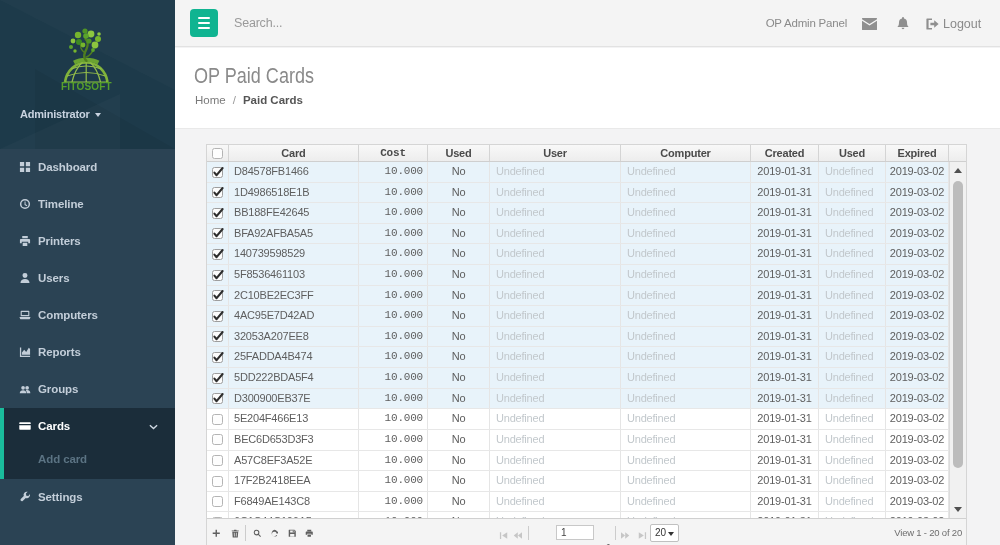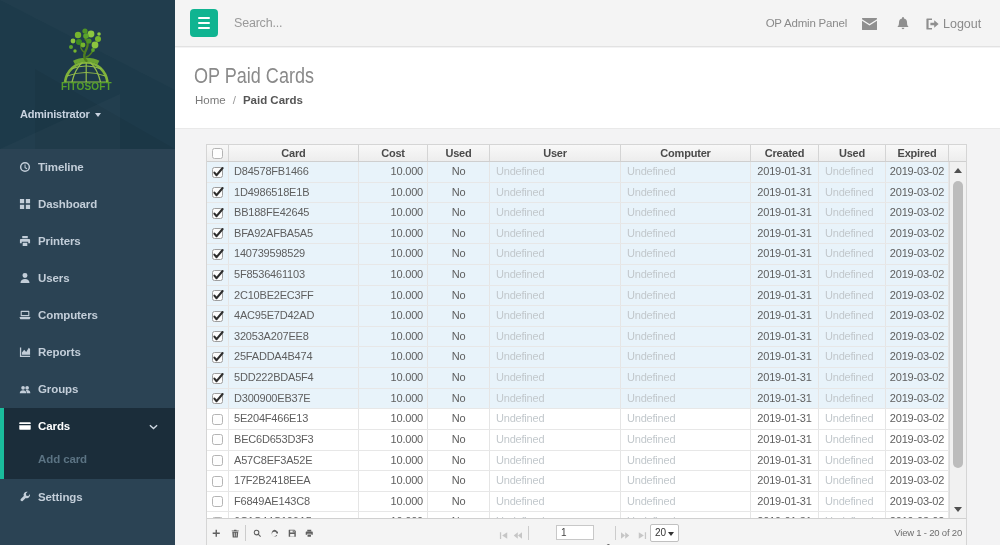--- a/index.html
+++ b/index.html
@@ -37,21 +37,21 @@
 
 #grid { position:absolute; left:206px; top:144px; width:761px; height:401px; background:#fff; border:1px solid #d5d5d5; border-bottom:none; }
 #ghead { position:absolute; left:0; top:0; width:759px; height:17px; background:linear-gradient(#f8f8f8,#ededed); border-bottom:1px solid #cfcfcf; }
 #ghead .c { position:absolute; top:0; height:16px; line-height:16px; border-right:1px solid #d4d4d4; font-size:11px; font-weight:bold; color:#4a4a4a; text-align:center; }
 #gbody { position:absolute; left:0; top:17px; width:742px; height:356px; overflow:hidden; background:#fff; }
 .grow { position:relative; width:742px; height:20.62px; background:#fff; border-bottom:1px solid #e7e7e7; }
 .grow.sel { background:#e8f3fa; }
 .c { position:absolute; top:0; height:100%; line-height:19.6px; border-right:1px solid #e5e5e5; font-size:11px; letter-spacing:-0.2px; color:#5e5e5e; overflow:hidden; white-space:nowrap; }
 .c0{left:0px;width:22px;}
 .c1{left:22px;width:130px;}
-.c2{left:152px;width:69px;}
+.c2{left:152px;width:69px;font-family:Liberation Mono, monospace;}
 .c3{left:221px;width:62px;}
 .c4{left:283px;width:131px;}
 .c5{left:414px;width:130px;}
 .c6{left:544px;width:68px;}
 .c7{left:612px;width:67px;}
 .c8{left:679px;width:63px;}
 .grow .c1 { padding-left:5px; }
 .grow .c2 { text-align:right; padding-right:4px; }
 .grow .c3, .grow .c6, .grow .c8 { text-align:center; }
 .grow .c4, .grow .c5, .grow .c7 { padding-left:6px; }
@@ -113,25 +113,25 @@
 <circle cx="38" cy="13" r="1.8" fill="#8cc63f"></circle>
 <circle cx="14" cy="30" r="1.7" fill="#76b52d"></circle>
 <circle cx="32" cy="29" r="1.9" fill="#5aa32b"></circle>
 </g>
 <text x="25.5" y="69" text-anchor="middle" font-family="Liberation Sans, sans-serif" font-size="10" font-weight="bold" fill="#57a02c" letter-spacing="0.2">FITOSOFT</text>
 </svg>
     <div id="admin">Administrator<span class="car"></span></div>
   </div>
   <div id="menu">
     <div class="mi"><svg class="mic" width="12" height="12" viewBox="0 0 13 13" fill="currentColor">
+          <path d="M1 1h4.6v4.6H1zM7.4 1H12v4.6H7.4zM1 7.4h4.6V12H1zM7.4 7.4H12V12H7.4z"></path>
+        </svg><span>Dashboard</span></div>
+      <div class="mi"><svg class="mic" width="12" height="12" viewBox="0 0 13 13" fill="currentColor">
           <path d="M6.5 1A5.5 5.5 0 1 1 6.5 12 5.5 5.5 0 0 1 6.5 1zm0 1.6A3.9 3.9 0 1 0 6.5 10.4 3.9 3.9 0 0 0 6.5 2.6zM6 3.8h1.1v3L9 7.9l-.5 1L6 7.6z"></path>
         </svg><span>Timeline</span></div>
-      <div class="mi"><svg class="mic" width="12" height="12" viewBox="0 0 13 13" fill="currentColor">
-          <path d="M1 1h4.6v4.6H1zM7.4 1H12v4.6H7.4zM1 7.4h4.6V12H1zM7.4 7.4H12V12H7.4z"></path>
-        </svg><span>Dashboard</span></div>
       <div class="mi"><svg class="mic" width="12" height="12" viewBox="0 0 13 13" fill="currentColor">
           <path d="M3.5 1h6v2.6h-6zM2 4.2h9a1 1 0 0 1 1 1V9h-2v-1.6H3V9H1V5.2a1 1 0 0 1 1-1zM4 8.4h5V12H4z"></path>
         </svg><span>Printers</span></div>
       <div class="mi"><svg class="mic" width="12" height="12" viewBox="0 0 13 13" fill="currentColor">
           <path d="M6.5 1.2a2.7 2.7 0 1 1 0 5.4 2.7 2.7 0 0 1 0-5.4zM1.6 12c0-2.7 2.2-4.3 4.9-4.3s4.9 1.6 4.9 4.3z"></path>
         </svg><span>Users</span></div>
       <div class="mi"><svg class="mic" width="12" height="12" viewBox="0 0 13 13" fill="currentColor">
           <path d="M2.6 2h7.8a.8.8 0 0 1 .8.8v5H1.8v-5a.8.8 0 0 1 .8-.8zm.4 1.2v3.4h7V3.2zM0.5 8.6h12l-.7 2a1 1 0 0 1-.9.6H2.1a1 1 0 0 1-.9-.6z"></path>
         </svg><span>Computers</span></div>
       <div class="mi"><svg class="mic" width="12" height="12" viewBox="0 0 13 13" fill="currentColor">

